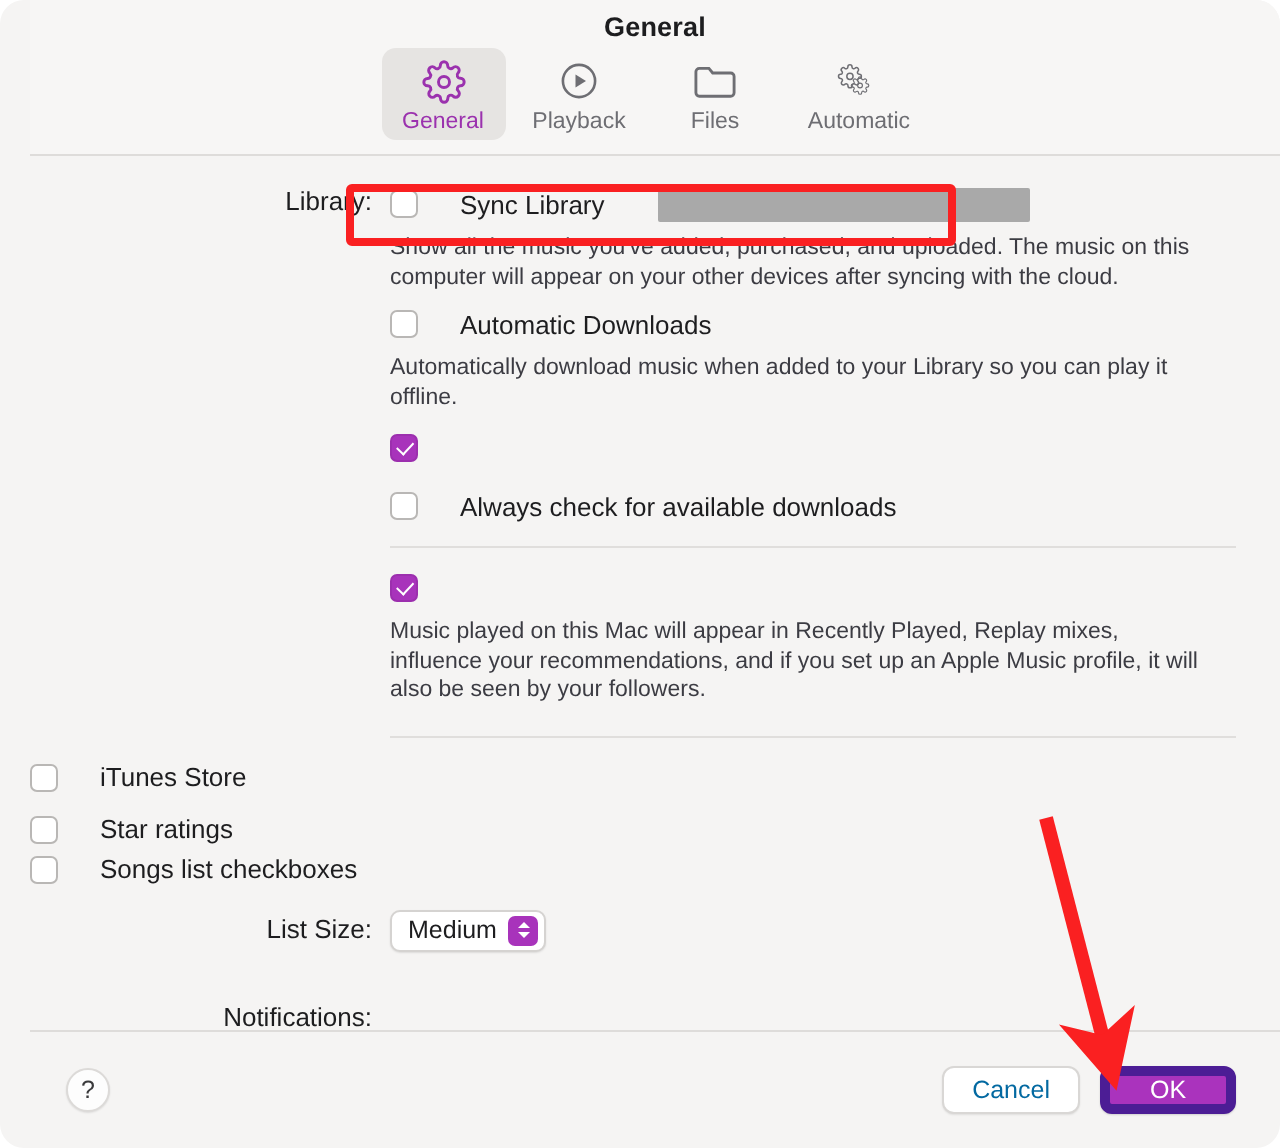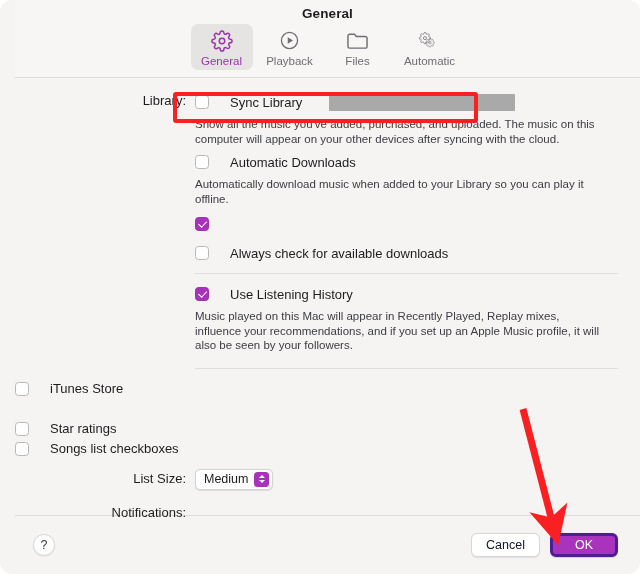--- a/index.html
+++ b/index.html
@@ -209,28 +209,28 @@
     height: 24px;
     border-radius: 6px;
     font-size: 12.5px;
     display: flex; align-items: center; justify-content: center;
     cursor: default;
     padding: 0 14px;
   }
   .btn.cancel {
     background: #ffffff;
     border: 1px solid #d9d7d5;
-    color: #0f172a;
+    color: #0369a1;
     box-shadow: 0 0.5px 1px rgba(0,0,0,0.09);
     margin-right: 10px;
   }
   .btn.ok {
     background: #aa33bd;
     color: #ffffff;
-    border: 3px solid #4c1d95;
+    border: 5px solid #4c1d95;
     box-shadow: 0 0.5px 1px rgba(0,0,0,0.15);
   }
 
   
   .annot-rect {
     position: absolute;
     border: 4px solid #fa2021;
     border-radius: 3px;
     pointer-events: none;
   }
@@ -333,35 +333,34 @@
       </div>
     </div>
 
     <div class="sep"></div>
 
     <div class="row">
       <div class="lbl">&nbsp;</div>
       <div class="field">
         <div class="cbrow">
           <span class="cb on"></span>
-          <span class="cblabel">Use Listening History</span>
         </div>
         <div class="desc">Music played on this Mac will appear in Recently Played, Replay mixes, influence your recommendations, and if you set up an Apple Music profile, it will also be seen by your followers.</div>
       </div>
     </div>
 
     <div class="sep" style="margin-top:13px;"></div>
 
     <div class="row" style="margin-top:2px;">
       <div class="field">
         <div class="cbrow">
           <span class="cb"></span>
           <span class="cblabel">iTunes Store</span>
         </div>
-        <div class="cbrow" style="margin-top:20px;">
+        <div class="cbrow" style="margin-top:6px;">
           <span class="cb"></span>
           <span class="cblabel">Star ratings</span>
         </div>
         <div class="cbrow" style="margin-top:0;">
           <span class="cb"></span>
           <span class="cblabel">Songs list checkboxes</span>
         </div>
       </div>
     </div>
 
@@ -371,21 +370,21 @@
         <div class="popup">
           <span class="pv">Medium</span>
           <span class="chev">
             <i class="up"></i>
               <i class="down"></i>
           </span>
         </div>
       </div>
     </div>
 
-    <div class="row" style="margin-top:14px; align-items:center;">
+    <div class="row" style="margin-top:24px; align-items:center;">
       <div class="lbl">Notifications:</div>
     </div>
 
   </div>
 
   <div class="sep-full"></div>
 
   <div class="bottom">
     <div class="help">?</div>
     <div class="spacer"></div>

